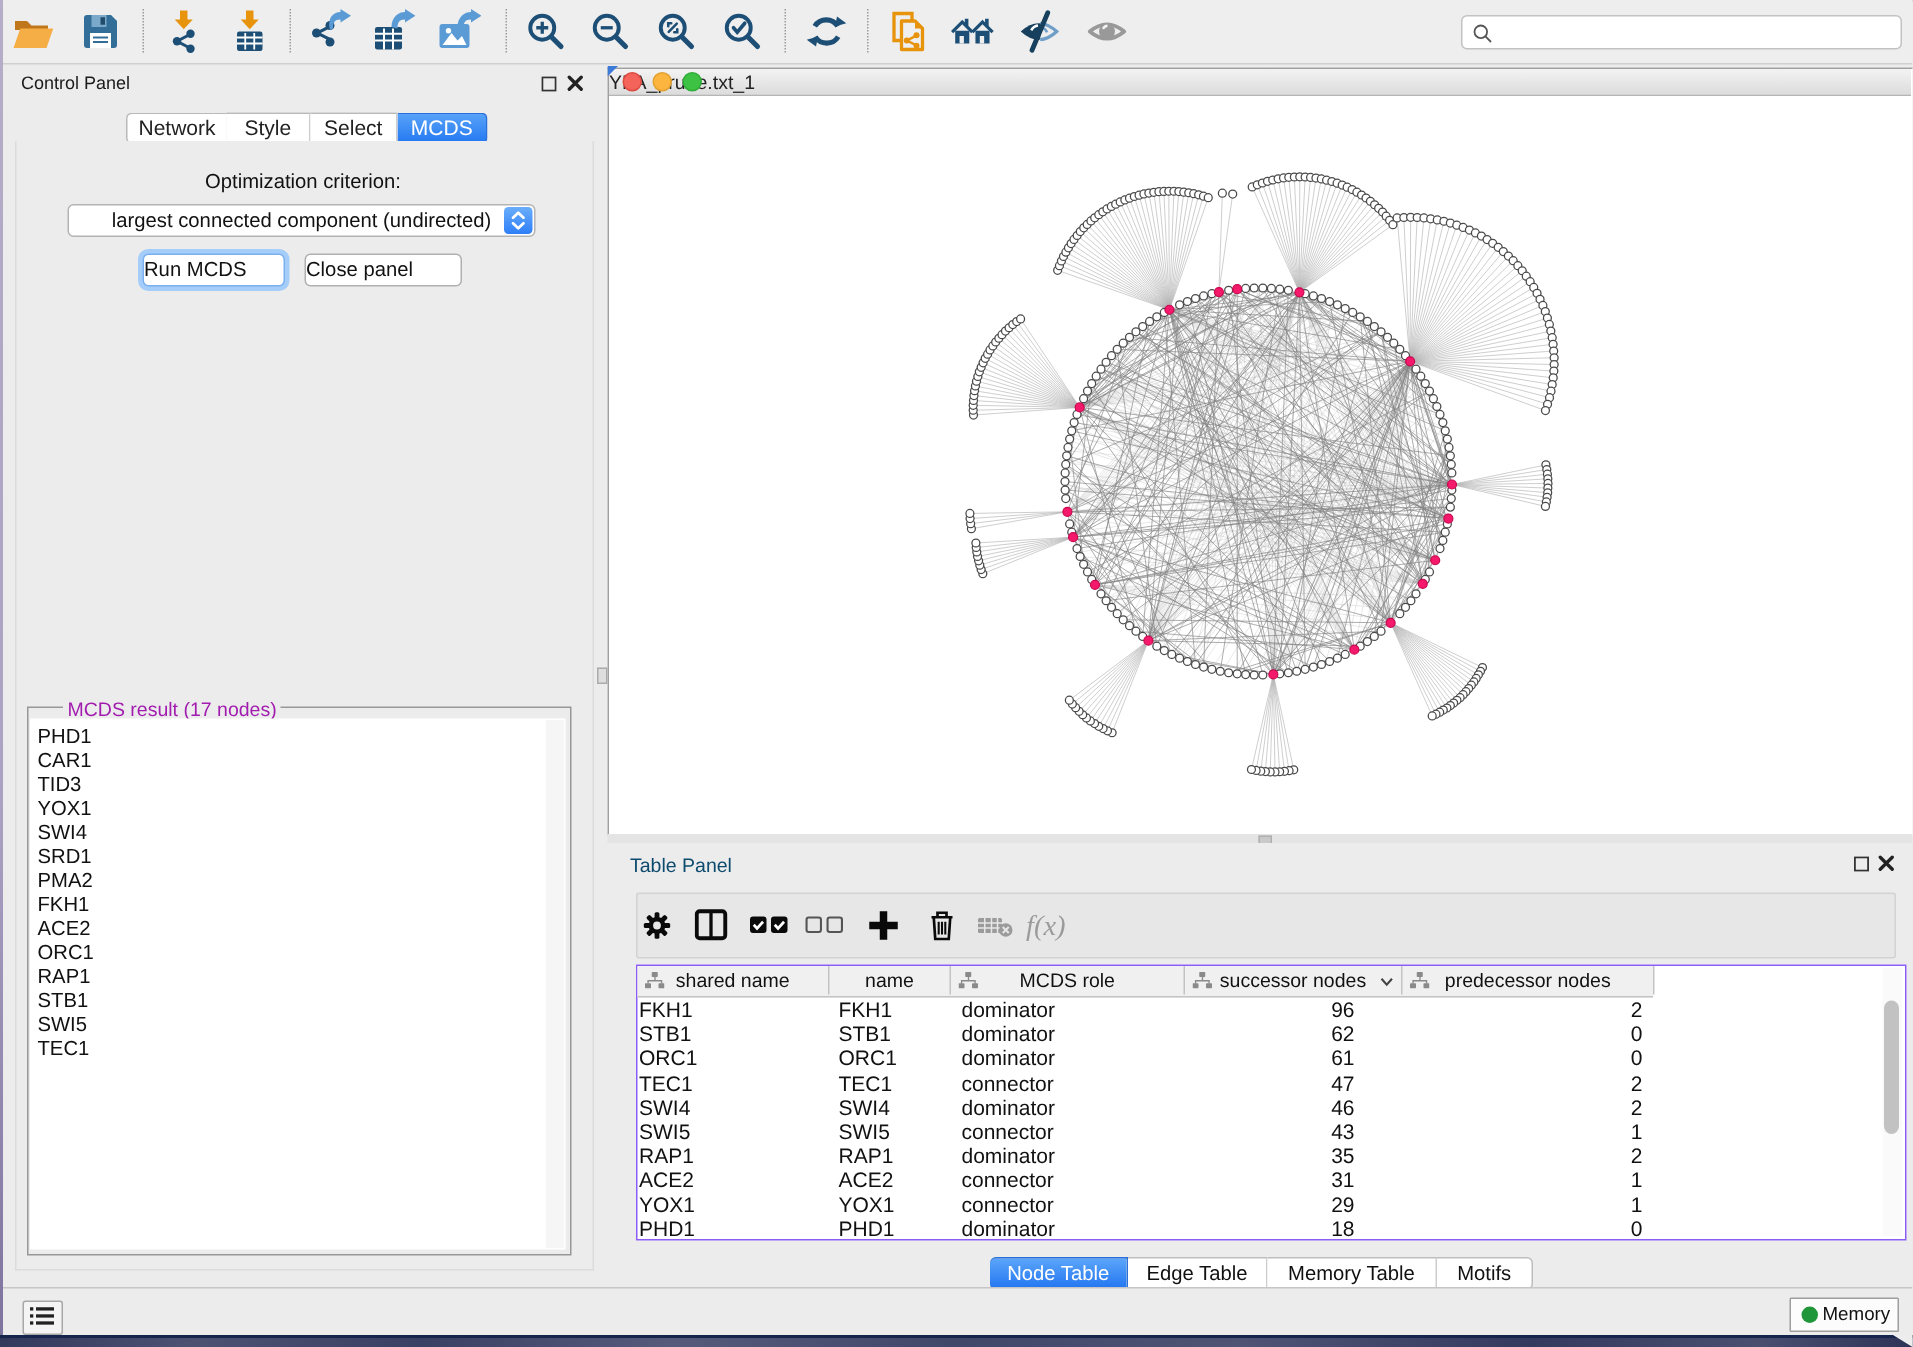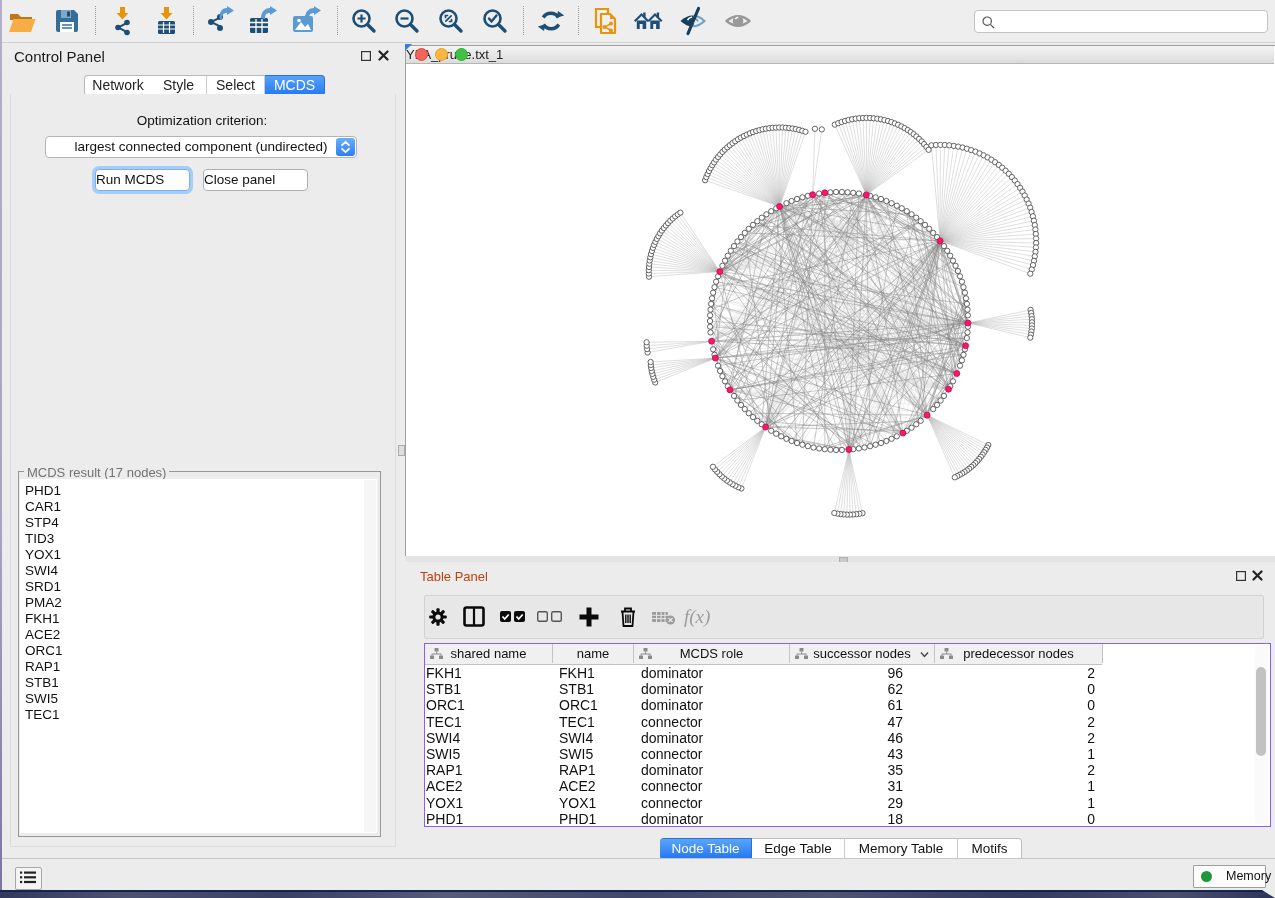--- a/index.html
+++ b/index.html
@@ -8,37 +8,37 @@
 .abs{position:absolute}
 
 #leftedge{left:0;top:0;width:2px;height:890px;background:linear-gradient(#b4aec8,#aaa2c2 60%,#7e759f)}
 
 #toolbar{left:2px;top:0;width:1273px;height:42px;background:#eeeeee;border-bottom:1px solid #cfcfcf}
 .tbi{position:absolute;top:6px;width:30px;height:30px}
 .tsep{position:absolute;top:6px;width:0;height:29px;border-left:1px dotted #9a9a9a}
 #search{position:absolute;left:972px;top:10px;width:292px;height:21px;background:#fff;border:1px solid #c2c2c2;border-radius:4px}
 #search svg{position:absolute;left:7px;top:5px}
 
-#cptitle{left:14px;top:48px;font-size:15px;color:#1a1a1a}
+#cptitle{left:14px;top:48px;font-size:12px;color:#1a1a1a}
 .winbtn{position:absolute;color:#333}
 
 .seg{position:absolute;height:19px;line-height:19px;font-size:14px;text-align:center;color:#222;background:#fff;border-top:1px solid #b9b9b9;border-bottom:1px solid #b9b9b9;border-right:1px solid #cdcdcd}
 .seg.first{border-left:1px solid #b9b9b9;border-radius:4px 0 0 4px}
 .seg.sel{background:linear-gradient(#58a2f8,#2579f2);color:#fff;border-color:#2b70d8;border-radius:0 4px 4px 0}
 
 #tabpanel{left:10px;top:94px;width:384px;height:752px;background:#ececec;border:1px solid #dcdcdc;border-top:none}
 #optlabel{left:0;top:113px;width:404px;text-align:center;font-size:13.5px;color:#111}
 #dropdown{left:45px;top:136px;width:310px;height:20px;background:#fff;border:1px solid #b4b4b4;border-radius:4px;font-size:13.5px;color:#111;line-height:20px;text-align:center}
 #ddbtn{position:absolute;right:1px;top:1px;width:19px;height:18px;border-radius:3px;background:linear-gradient(#6aaefb,#2e7ef8)}
 .btn{position:absolute;height:20px;background:#fff;border:1px solid #b0b0b0;border-radius:4px;font-size:13.5px;color:#111;text-align:left;line-height:20px}
 #runbtn{left:95px;top:169px;width:93px;box-shadow:0 0 0 3px #a5cdf9;border-color:#7aaff0}
 #closebtn{left:203px;top:169px;width:103px}
 
 #fieldset{left:18px;top:471px;width:361px;height:364px;border:1px solid #979797;}
-#legend{left:24px;top:465px;background:#ececec;padding:0 3px;font-size:13px;color:#737373}
+#legend{left:42px;top:465px;background:#ececec;padding:0 3px;font-size:13px;color:#a21caf}
 #listbox{left:20px;top:479px;width:357px;height:354px;background:#fff;}
 #listscroll{position:absolute;right:1px;top:1px;width:12px;height:352px;background:#f6f6f6}
 .li{font-size:13.5px;color:#111;height:16px;line-height:16px;padding-left:5px}
 #listwrap{position:absolute;left:0;top:4px;width:340px}
 
 #statusbar{left:2px;top:858px;width:1273px;height:32px;background:#ececec;border-top:1px solid #c6c6c6}
 #listbtn{position:absolute;left:13px;top:8px;width:25px;height:21px;background:#f4f4f4;border:1px solid #a8a8a8;border-radius:2px}
 #membtn{position:absolute;left:1191px;top:6px;width:71px;height:21px;background:#fcfcfc;border:1px solid #9e9e9e;border-radius:1px;font-size:12.5px;color:#111;line-height:21px;text-align:left}
 #memdot{position:absolute;left:7px;top:5px;width:11px;height:11px;border-radius:50%;background:#1e9639}
 
@@ -46,21 +46,21 @@
 
 #netwin{left:405px;top:45px;width:870px;height:511px;background:#fff;border:1px solid #9f9f9f;border-bottom:none}
 #nettitle{position:absolute;left:0;top:0;width:868px;height:17px;background:linear-gradient(#f3f3f3,#dcdcdc);border-bottom:1px solid #b5b5b5;font-size:13px;color:#222;text-align:left;line-height:17px}
 .tl{position:absolute;top:1.5px;width:11px;height:11px;border-radius:50%}
 #netcanvas{position:absolute;left:0;top:18px;width:868px;height:493px;background:#fff}
 
 #divider{left:405px;top:556px;width:870px;height:6px;background:#e4e4e4}
 #grip{position:absolute;left:434px;top:1px;width:7px;height:4px;background:#c9c9c9;border:1px solid #b0b0b0}
 
 #tablepanel{left:405px;top:562px;width:870px;height:296px;background:#ececec}
-#tptitle{position:absolute;left:15px;top:7px;font-size:13px;color:#c2410c}
+#tptitle{position:absolute;left:15px;top:7px;font-size:13px;color:#0c4a6e}
 #tptoolbar{position:absolute;left:19px;top:33px;width:838px;height:42px;background:#e7e7e7;border:1px solid #d2d2d2;border-radius:2px}
 .tpi{position:absolute;top:8px}
 
 #tbl{position:absolute;left:19px;top:81px;width:845px;height:182px;background:#fff;border:1px solid #8b5cf6}
 #thead{position:absolute;left:0;top:0;height:20px;width:677px;background:#f0f0f0;border-bottom:1px solid #c3c3c3}
 .th{position:absolute;top:0;height:19px;border-right:1px solid #c3c3c3;font-size:13px;color:#111;text-align:center;line-height:20px}
 .thico{position:absolute;left:5px;top:4px}
 .thcaret{position:absolute;right:5px;top:7px}
 #tbody{position:absolute;left:0;top:21px;width:843px}
 .tr{height:16.2px;line-height:16.2px;font-size:14px;color:#111;position:relative}
@@ -239,21 +239,20 @@
       </svg></div>
 </div>
 <div class="btn" id="runbtn">Run MCDS</div>
 <div class="btn" id="closebtn">Close panel</div>
 <div class="abs" id="fieldset"></div>
 <div class="abs" id="legend">MCDS result (17 nodes)</div>
 <div class="abs" id="listbox">
     <div id="listwrap">
       <div class="li">PHD1</div>
       <div class="li">CAR1</div>
-      <div class="li">STP4</div>
       <div class="li">TID3</div>
       <div class="li">YOX1</div>
       <div class="li">SWI4</div>
       <div class="li">SRD1</div>
       <div class="li">PMA2</div>
       <div class="li">FKH1</div>
       <div class="li">ACE2</div>
       <div class="li">ORC1</div>
       <div class="li">RAP1</div>
       <div class="li">STB1</div>
@@ -1502,18 +1501,18 @@
   <div id="listbtn"><svg width="17" height="13" viewBox="0 0 17 13" style="margin:3px 0 0 4px">
         <g fill="#222">
           <rect x="0" y="0.5" width="2.2" height="2.2"></rect>
           <rect x="4" y="0.5" width="12" height="2.2"></rect>
           <rect x="0" y="5.2" width="2.2" height="2.2"></rect>
           <rect x="4" y="5.2" width="12" height="2.2"></rect>
           <rect x="0" y="9.9" width="2.2" height="2.2"></rect>
           <rect x="4" y="9.9" width="12" height="2.2"></rect>
         </g>
       </svg></div>
-  <div id="membtn"><div id="memdot"></div><span style="margin-left:32px">Memory</span></div>
+  <div id="membtn"><div id="memdot"></div><span style="margin-left:21px">Memory</span></div>
 </div>
 <div class="abs" id="wallpaper"></div>
 <svg class="abs" style="left:1262px;top:890px" width="13" height="8">
     <path d="M0 0 L13 0 L13 8 z" fill="#ededed"></path>
   </svg>
 
 </body></html>

